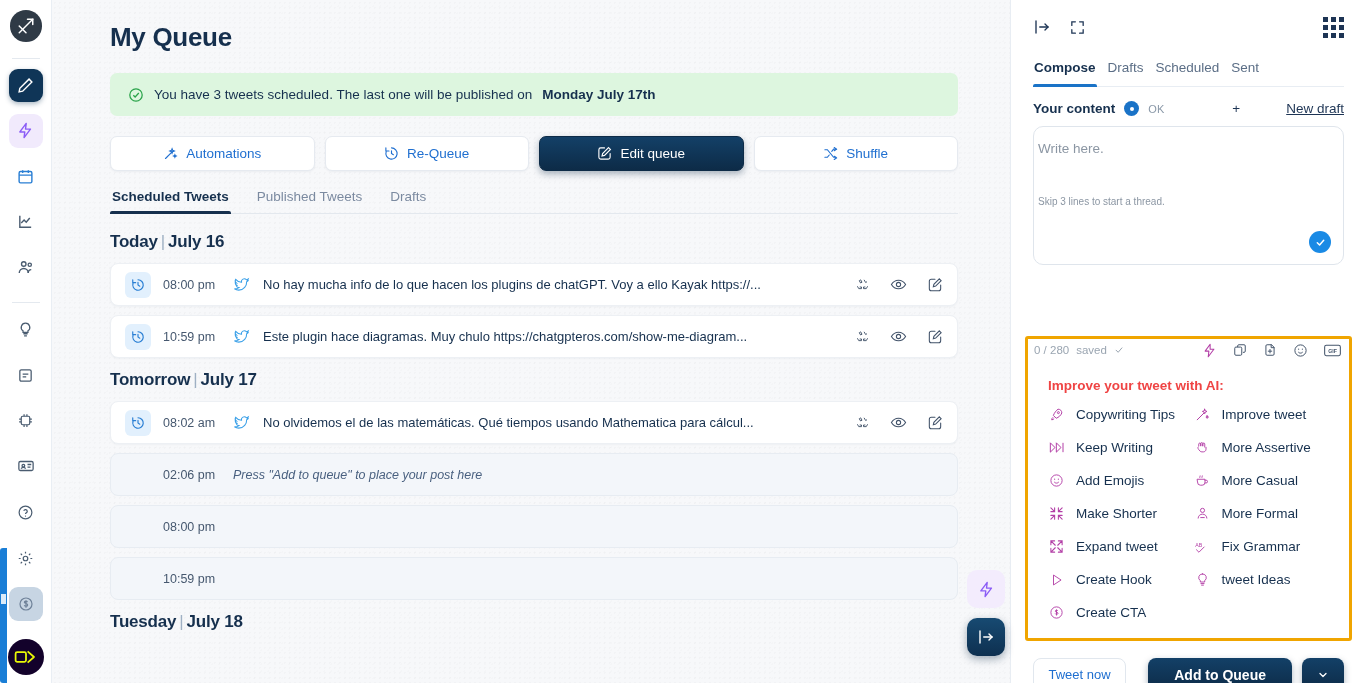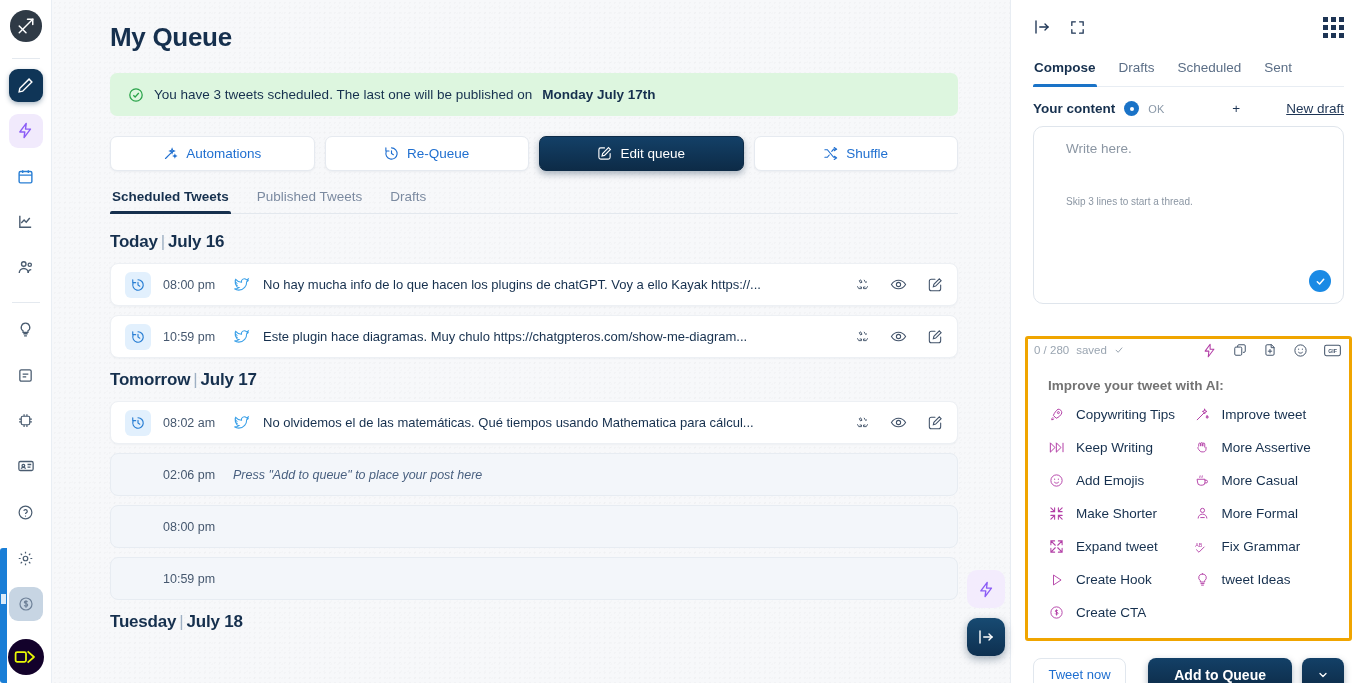--- a/index.html
+++ b/index.html
@@ -126,42 +126,42 @@
   
   .right {
     width:356px; flex:0 0 356px; height:683px; background:#fff;
     border-left:1px solid #e8edf3; position:relative;
     padding:0 22px;
   }
   .right-top { height:54px; display:flex; align-items:center; gap:18px; color:#1d3454; }
   .grid-icon { margin-left:auto; display:grid; grid-template-columns:repeat(3,5px); gap:3px; }
   .grid-icon i { width:5px; height:5px; background:#1d3454; display:block; }
 
-  .rtabs { display:flex; gap:21px; border-bottom:1px solid #e8edf3; }
+  .rtabs { display:flex; gap:10px; border-bottom:1px solid #e8edf3; }
   .rtab { font-size:13.5px; color:#5b6e86; padding:6px 1px 11px; position:relative; }
   .rtab.active { color:#16304e; font-weight:bold; }
   .rtab.active::after {
     content:""; position:absolute; left:0; right:0; bottom:-1px; height:3px;
     background:#1a73c7; border-radius:2px 2px 0 0;
   }
 
   .content-row { display:flex; align-items:center; gap:9px; padding:14px 0 10px; }
   .content-label { font-size:13.5px; font-weight:bold; color:#16304e; }
   .dot-blue {
     width:15px; height:15px; border-radius:50%; background:#1a73c7;
     display:flex; align-items:center; justify-content:center;
   }
   .dot-blue i { width:4px; height:4px; border-radius:50%; background:#fff; display:block; }
   .ok-text { font-size:11px; color:#8a98a8; text-transform:uppercase; letter-spacing:.3px; }
   .new-draft { margin-left:auto; display:flex; align-items:center; gap:6px; color:#1d3454; font-size:13.5px; }
   .new-draft u { text-decoration:underline;margin-left:40px; }
 
   .compose-box {
-    border:1px solid #dfe5ec; border-radius:10px; height:178px;
-    padding:14px 32px; position:relative;
+    border:1px solid #dfe5ec; border-radius:10px; height:139px;
+    padding:14px 4px; position:relative;
   }
   .ph1 { font-size:13.5px; color:#8b96a3; }
   .ph2 { font-size:10px; color:#8b96a3; margin-top:40px; }
   .check-btn {
     position:absolute; right:12px; bottom:11px; width:22px; height:22px;
     border-radius:50%; background:#1a8ae5; color:#fff;
     display:flex; align-items:center; justify-content:center; font-size:12px;
   }
 
   .ai-wrap {
@@ -169,21 +169,21 @@
     border:3px solid #f0a500; border-radius:3px; background:#fff;
   }
   .ai-toolbar {
     display:flex; align-items:center; height:23px; padding:0 8px 0 6px;
     border-bottom:1px solid #fff;
   }
   .counter { font-size:11.5px; color:#9aa5b1; }
   .saved { font-size:11.5px; color:#9aa5b1; margin-left:7px; }
   .ai-tools { margin-left:auto; display:flex; align-items:center; gap:16px; color:#44556b; }
   .ai-body { padding:16px 20px 18px; }
-  .ai-title { font-size:13.5px; font-weight:bold; color:#737373; margin-bottom:14px; }
+  .ai-title { font-size:13.5px; font-weight:bold; color:#ef4444; margin-bottom:14px; }
   .ai-grid { display:grid; grid-template-columns:1fr 1fr; row-gap:18px; column-gap:10px; }
   .ai-item { display:flex; align-items:center; gap:11px; font-size:13.5px; color:#16304e; }
   .ai-ic { width:17px; flex:0 0 17px; color:#b33fa6; display:flex; align-items:center; justify-content:center; font-size:13px; }
 
   .float-btns { position:absolute; left:-44px; top:570px; }
   .fb {
     width:38px; height:38px; border-radius:10px;
     display:flex; align-items:center; justify-content:center; margin-bottom:10px;
   }
   .fb.lilac { background:#f3ecfd; }

